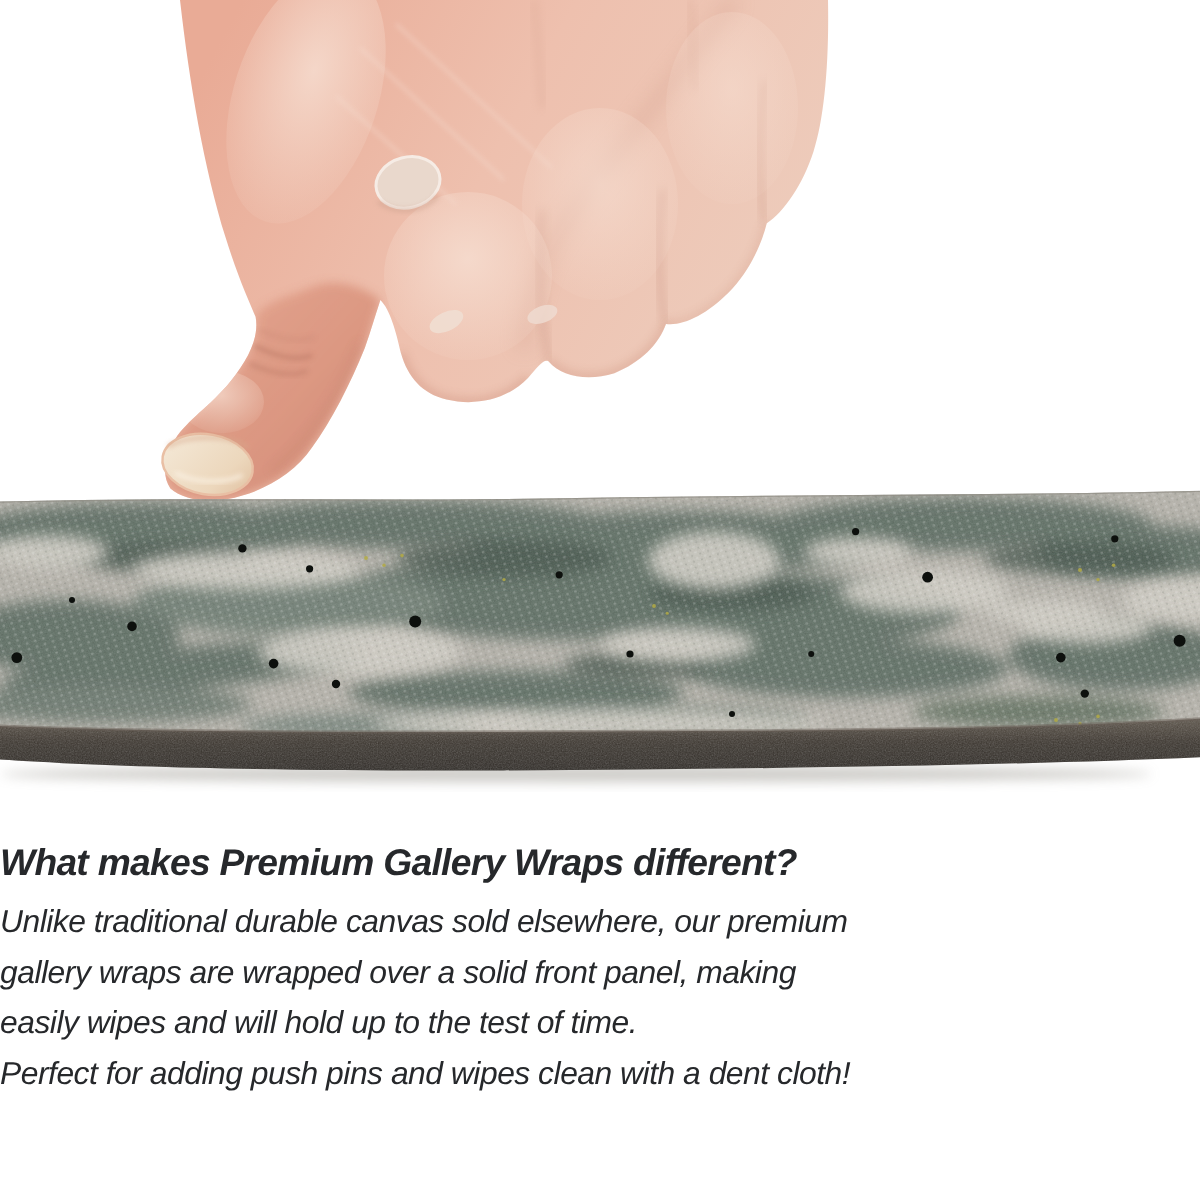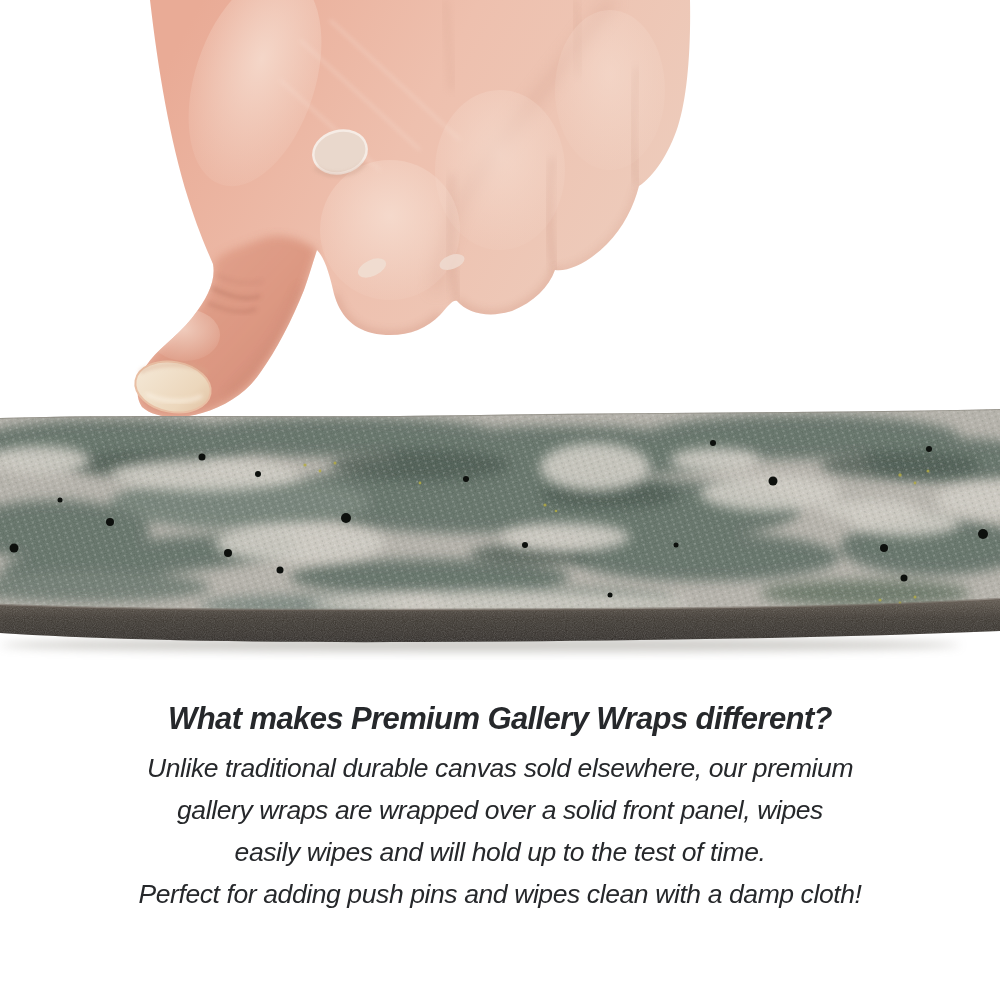--- a/index.html
+++ b/index.html
@@ -7,21 +7,21 @@
     width:1000px;height:1000px;
     background:var(--page-bg,#ffffff);
     font-family:"Liberation Sans", sans-serif;
     overflow:hidden;position:relative;
   }
   .stage{position:absolute;inset:0;width:1000px;height:1000px;background:var(--page-bg,#ffffff);}
   .hand-photo{position:absolute;top:0;left:0;}
   .canvas-strip{position:absolute;top:405px;left:0;}
   .copy{
     position:absolute;top:699px;left:0;width:1000px;
-    text-align:center;font-style:italic;color:var(--text-color,#26282b);
+    font-style:italic;color:var(--text-color,#26282b);
   }
   .heading{
     font-size:31px;font-weight:bold;letter-spacing:-0.6px;
     line-height:40px;margin:0 0 8px 0;
   }
   .line{
     font-size:26.5px;font-weight:normal;letter-spacing:-0.4px;
     line-height:42px;margin:0;
   }
 </style>
@@ -287,18 +287,18 @@
       <g clip-path="url(#edgeClip)">
         <rect x="0" y="190" width="1000" height="50" filter="url(#grain)" opacity="0.3"></rect>
       </g>
       <path d="M0 200 C180 207 420 205 620 204 C800 203 920 199 1000 194" stroke="#6b6259" stroke-width="2.5" fill="none" opacity="0.5"></path>
     </g>
   </svg>
 
   <div class="copy">
     <div class="heading">What makes Premium Gallery Wraps different?</div>
     <p class="line">Unlike traditional durable canvas sold elsewhere, our premium</p>
-    <p class="line">gallery wraps are wrapped over a solid front panel, wipes</p>
+    <p class="line">gallery wraps are wrapped over a solid front panel, making</p>
     <p class="line">easily wipes and will hold up to the test of time.</p>
-    <p class="line">Perfect for adding push pins and wipes clean with a damp cloth!</p>
+    <p class="line">Perfect for adding push pins and wipes clean with a dent cloth!</p>
   </div>
 
 </div>
 
 </body></html>

